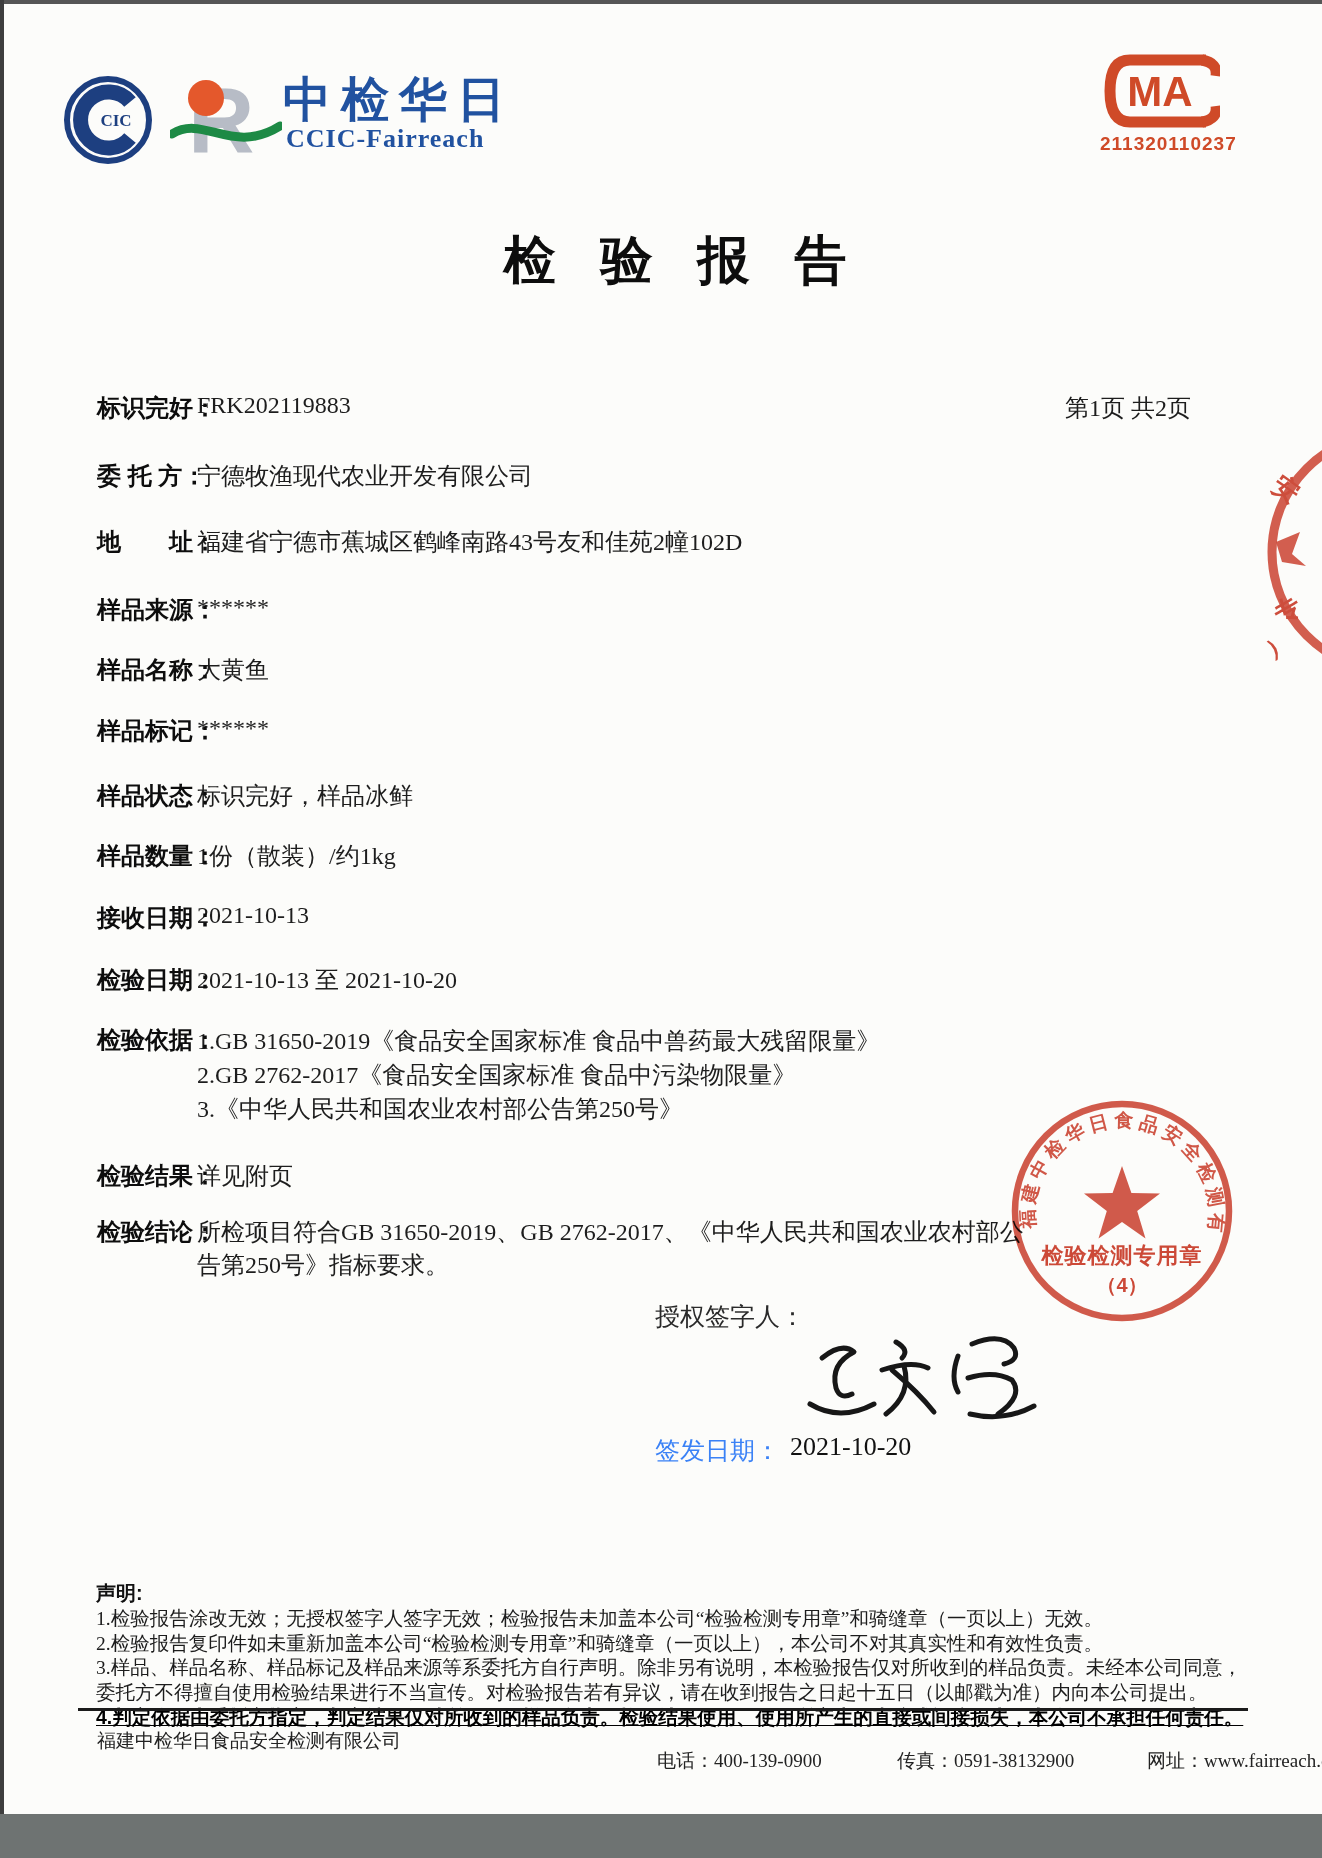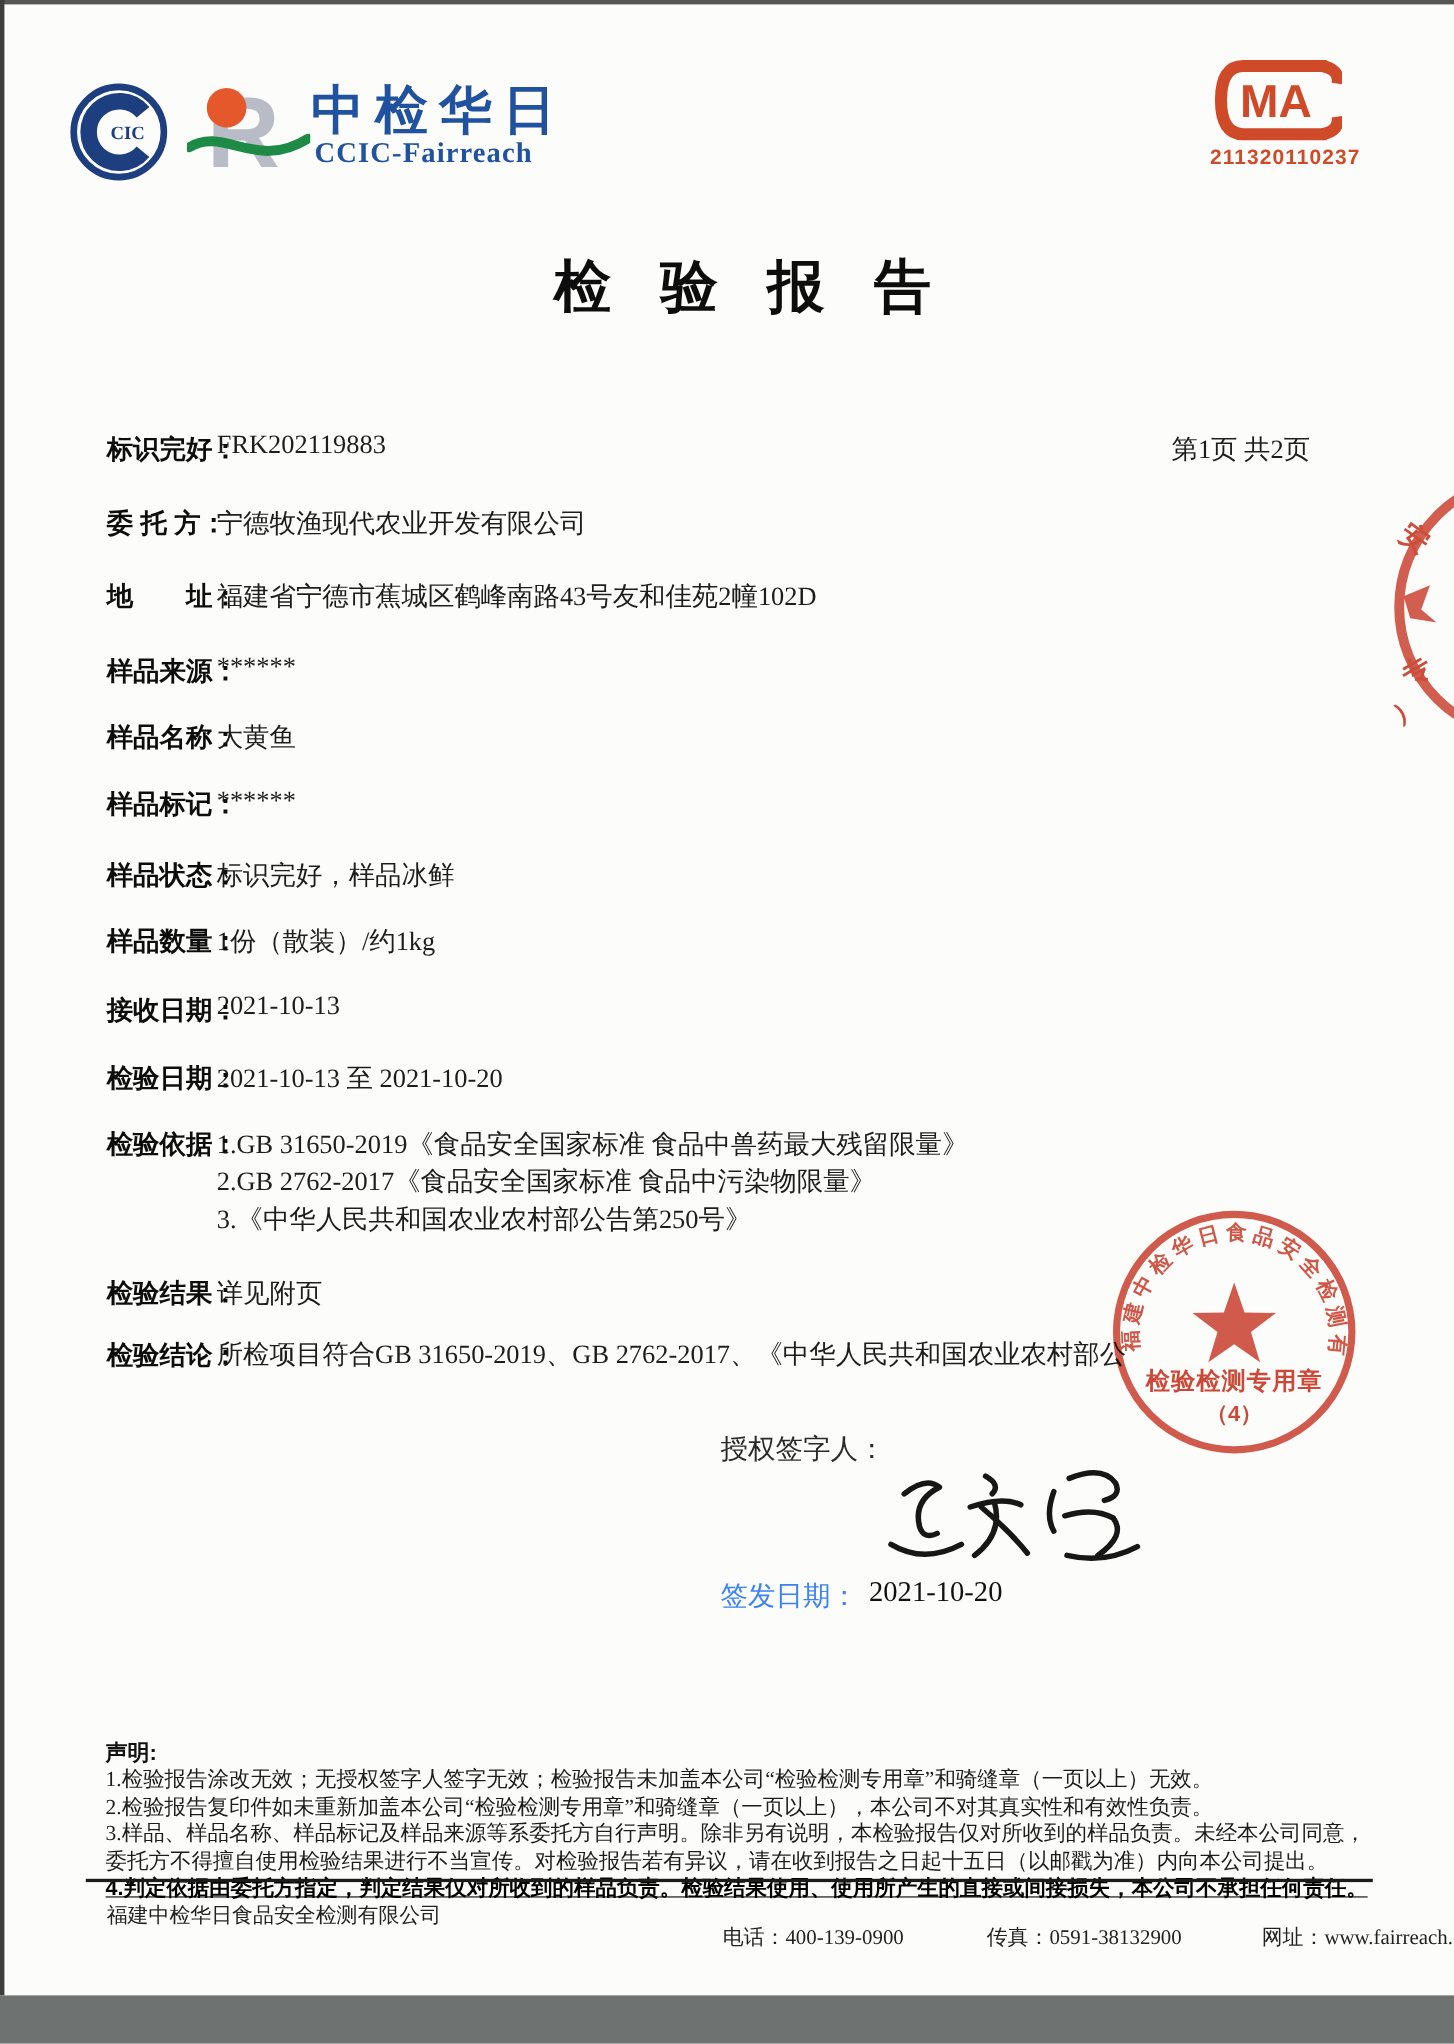--- a/index.html
+++ b/index.html
@@ -145,20 +145,21 @@
     </span>
   </div>
   <div class="abs row" style="top:1160px">
     <span class="lbl">检验结果：</span>
     <span class="val">详见附页</span>
   </div>
   <div class="abs row" id="row-conclusion" style="top:1216px">
     <span class="lbl">检验结论：</span>
     <span class="val val-lines" style="white-space:normal">
       <div>所检项目符合GB 31650-2019、GB 2762-2017、《中华人民共和国农业农村部公</div>
+      <div>告第250号》指标要求。</div>
     </span>
   </div>
 
   <div class="abs sig-label">授权签字人：</div>
   <svg class="abs" style="left:800px;top:1322px;" width="250" height="112" viewBox="0 0 250 112">
     <g fill="none" stroke="#171717" stroke-width="5" stroke-linecap="round" stroke-linejoin="round">
       <path d="M22 36 Q 42 20 54 30 Q 30 42 36 66 Q 40 78 52 72"></path>
       <path d="M10 82 Q 40 100 74 82"></path>
       <path d="M96 20 Q 110 28 102 36"></path>
       <path d="M82 48 Q 112 38 128 46"></path>

